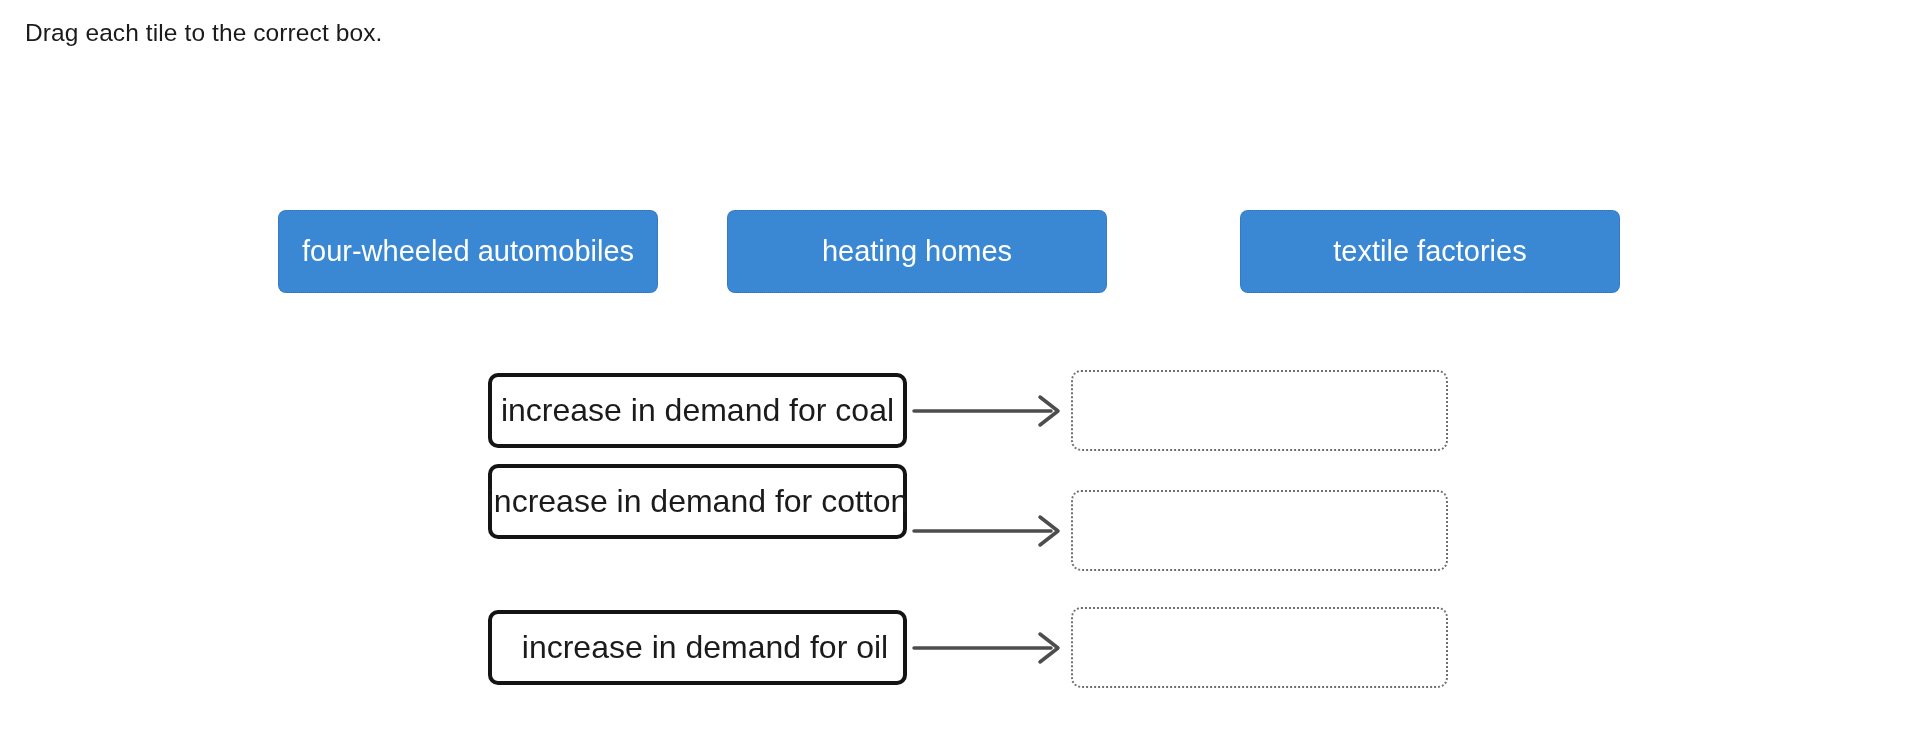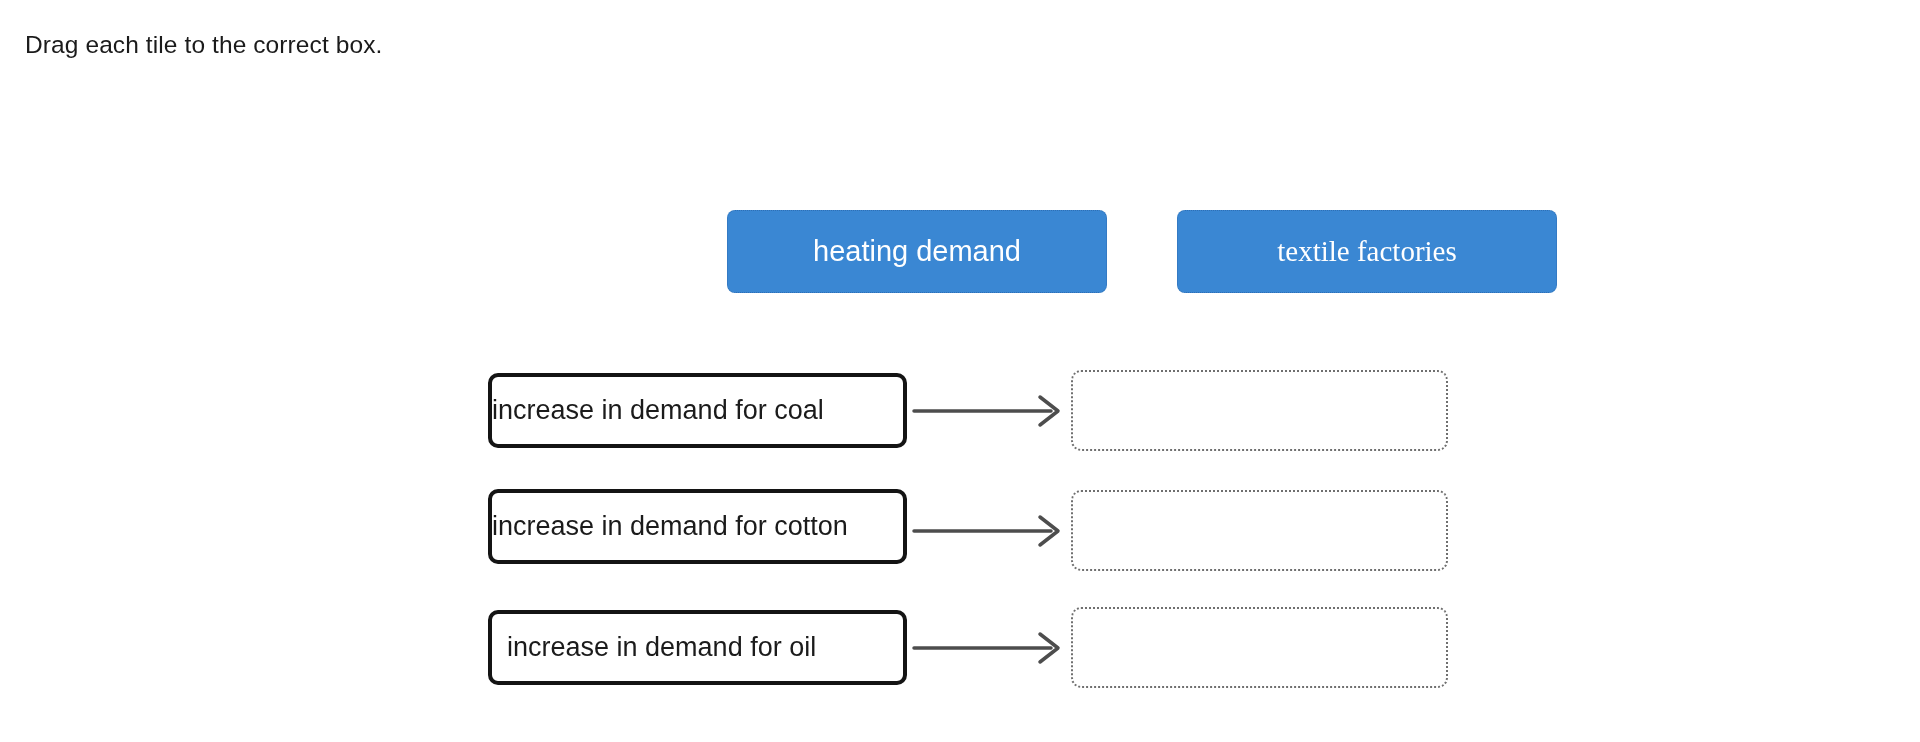--- a/index.html
+++ b/index.html
@@ -10,47 +10,47 @@
     position:relative; width:1920px; height:742px;
     background:var(--background,#fff); overflow:hidden;
   }
 
   .prompt {
     position:absolute; left:25px;
     color:var(--text,#1b1b1b);
     font-size:24.5px; line-height:1.25; letter-spacing:.1px;
     white-space:nowrap;
   }
-  .prompt-title { top:18px;margin-top:12px; }
+  .prompt-title { top:18px; }
   .prompt-instruction { top:104px; }
 
   .tile {
     position:absolute; top:210px; height:83px; width:380px;
     background:var(--tile-bg,#3a87d3);
     border:1px dotted var(--tile-border,#2e6fb5);
     border-radius:8px;
     color:var(--tile-text,#ffffff);
     font-size:29px;
     display:flex; align-items:center; justify-content:center;
     cursor:move; user-select:none; white-space:nowrap;
   }
   .tile-0 { left:278px; }
   .tile-1 { left:727px; }
-  .tile-2 { left:1177px;font-family:Liberation Serif, serif; }
+  .tile-2 { left:1240px; }
 
   .source-box {
     position:absolute; left:488px; width:419px; height:75px;
     background:#fff;
     border:4px solid var(--box-border,#141414);
     border-radius:10px;
-    display:flex; align-items:center; justify-content:flex-start;
-    font-size:27px; color:var(--text,#1b1b1b); white-space:nowrap;
+    display:flex; align-items:center; justify-content:center;
+    font-size:32px; color:var(--text,#1b1b1b); white-space:nowrap;
   }
   .row-0 .source-box { top:373px; }
-  .row-1 .source-box { top:489px; }
+  .row-1 .source-box { top:464px; }
   .row-2 .source-box { top:610px;padding-left:15px; }
 
   .arrow { position:absolute; left:912px; width:152px; height:40px; }
   .row-0 .arrow { top:391px; }
   .row-1 .arrow { top:511px; }
   .row-2 .arrow { top:628px; }
   .arrow line, .arrow polyline {
     stroke:var(--arrow,#4d4d4d); stroke-width:3.5; fill:none;
     stroke-linecap:round; stroke-linejoin:round;
   }
@@ -67,22 +67,25 @@
   .row-1 .drop-box { top:490px; }
   .row-2 .drop-box { top:607px; }
 </style>
 </head>
 <body>
 
 <div class="stage">
 
   <div class="prompt prompt-title">Drag each tile to the correct box.</div>
 
+  <div class="tile tile-0">
+    <span>four-wheeled automobiles</span>
+  </div>
   <div class="tile tile-1">
-    <span>heating demand</span>
+    <span>heating homes</span>
   </div>
   <div class="tile tile-2">
     <span>textile factories</span>
   </div>
 
   <div class="row-0">
     <div class="source-box">
       <span>increase in demand for coal</span>
     </div>
     <svg class="arrow" viewBox="0 0 152 40">

